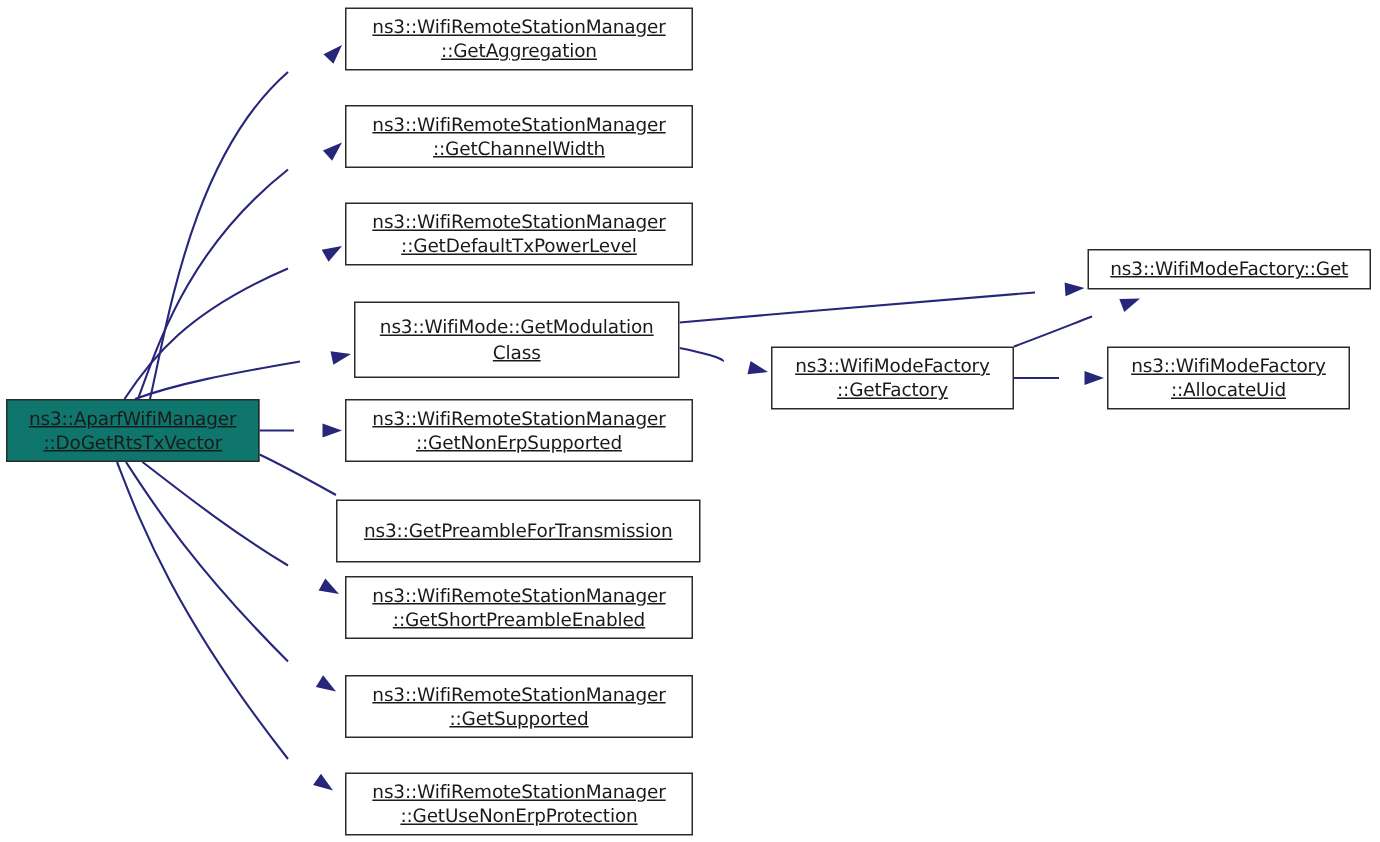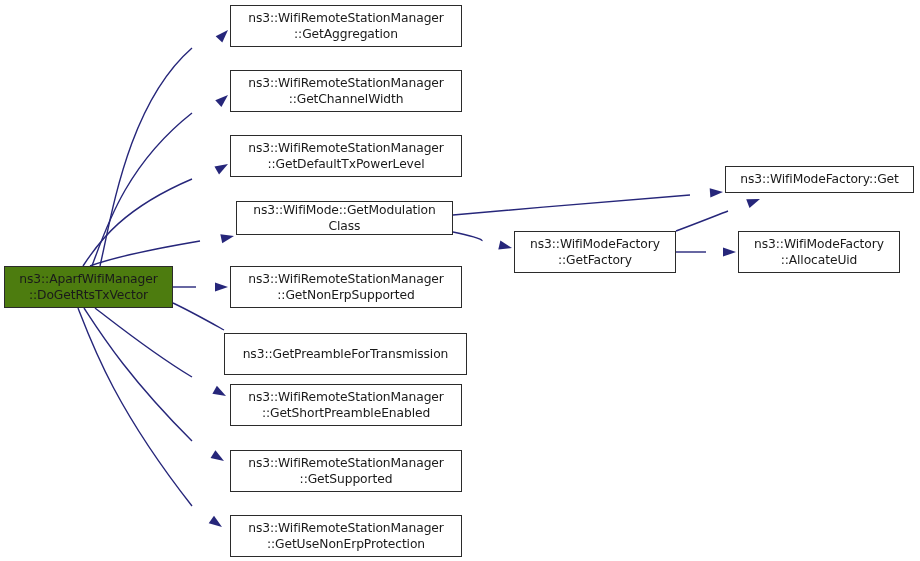--- a/index.html
+++ b/index.html
@@ -32,23 +32,24 @@
     display: flex;
     align-items: center;
     justify-content: center;
     text-align: center;
     font-size: 12.3px;
     line-height: 1.32;
     letter-spacing: -0.1px;
     white-space: pre-line;
     padding: 0 3px;
     z-index: 2;
+    text-decoration: underline;
   }
   .node.root {
-    background: #4d7c0f;
+    background: #0f766e;
     border-color: #2b2b2b;
   }
   .node-label {
     display: block;
     white-space: pre-line;
   }
 </style>
 </head>
 <body>
 
@@ -108,21 +109,21 @@
       </g>
     </svg>
 <div class="node root" style="left: 4px; top: 266px; width: 169px; height: 42px;"><span class="node-label">ns3::AparfWifiManager
 ::DoGetRtsTxVector</span></div>
     <div class="node" style="left: 230px; top: 5px; width: 232px; height: 42px;"><span class="node-label">ns3::WifiRemoteStationManager
 ::GetAggregation</span></div>
     <div class="node" style="left: 230px; top: 70px; width: 232px; height: 42px;"><span class="node-label">ns3::WifiRemoteStationManager
 ::GetChannelWidth</span></div>
     <div class="node" style="left: 230px; top: 135px; width: 232px; height: 42px;"><span class="node-label">ns3::WifiRemoteStationManager
 ::GetDefaultTxPowerLevel</span></div>
-    <div class="node" style="left: 236px; top: 201px; width: 217px; height: 34px;"><span class="node-label">ns3::WifiMode::GetModulation
+    <div class="node" style="left: 236px; top: 201px; width: 217px; height: 51px;"><span class="node-label">ns3::WifiMode::GetModulation
 Class</span></div>
     <div class="node" style="left: 230px; top: 266px; width: 232px; height: 42px;"><span class="node-label">ns3::WifiRemoteStationManager
 ::GetNonErpSupported</span></div>
     <div class="node" style="left: 224px; top: 333px; width: 243px; height: 42px;"><span class="node-label">ns3::GetPreambleForTransmission</span></div>
     <div class="node" style="left: 230px; top: 384px; width: 232px; height: 42px;"><span class="node-label">ns3::WifiRemoteStationManager
 ::GetShortPreambleEnabled</span></div>
     <div class="node" style="left: 230px; top: 450px; width: 232px; height: 42px;"><span class="node-label">ns3::WifiRemoteStationManager
 ::GetSupported</span></div>
     <div class="node" style="left: 230px; top: 515px; width: 232px; height: 42px;"><span class="node-label">ns3::WifiRemoteStationManager
 ::GetUseNonErpProtection</span></div>

